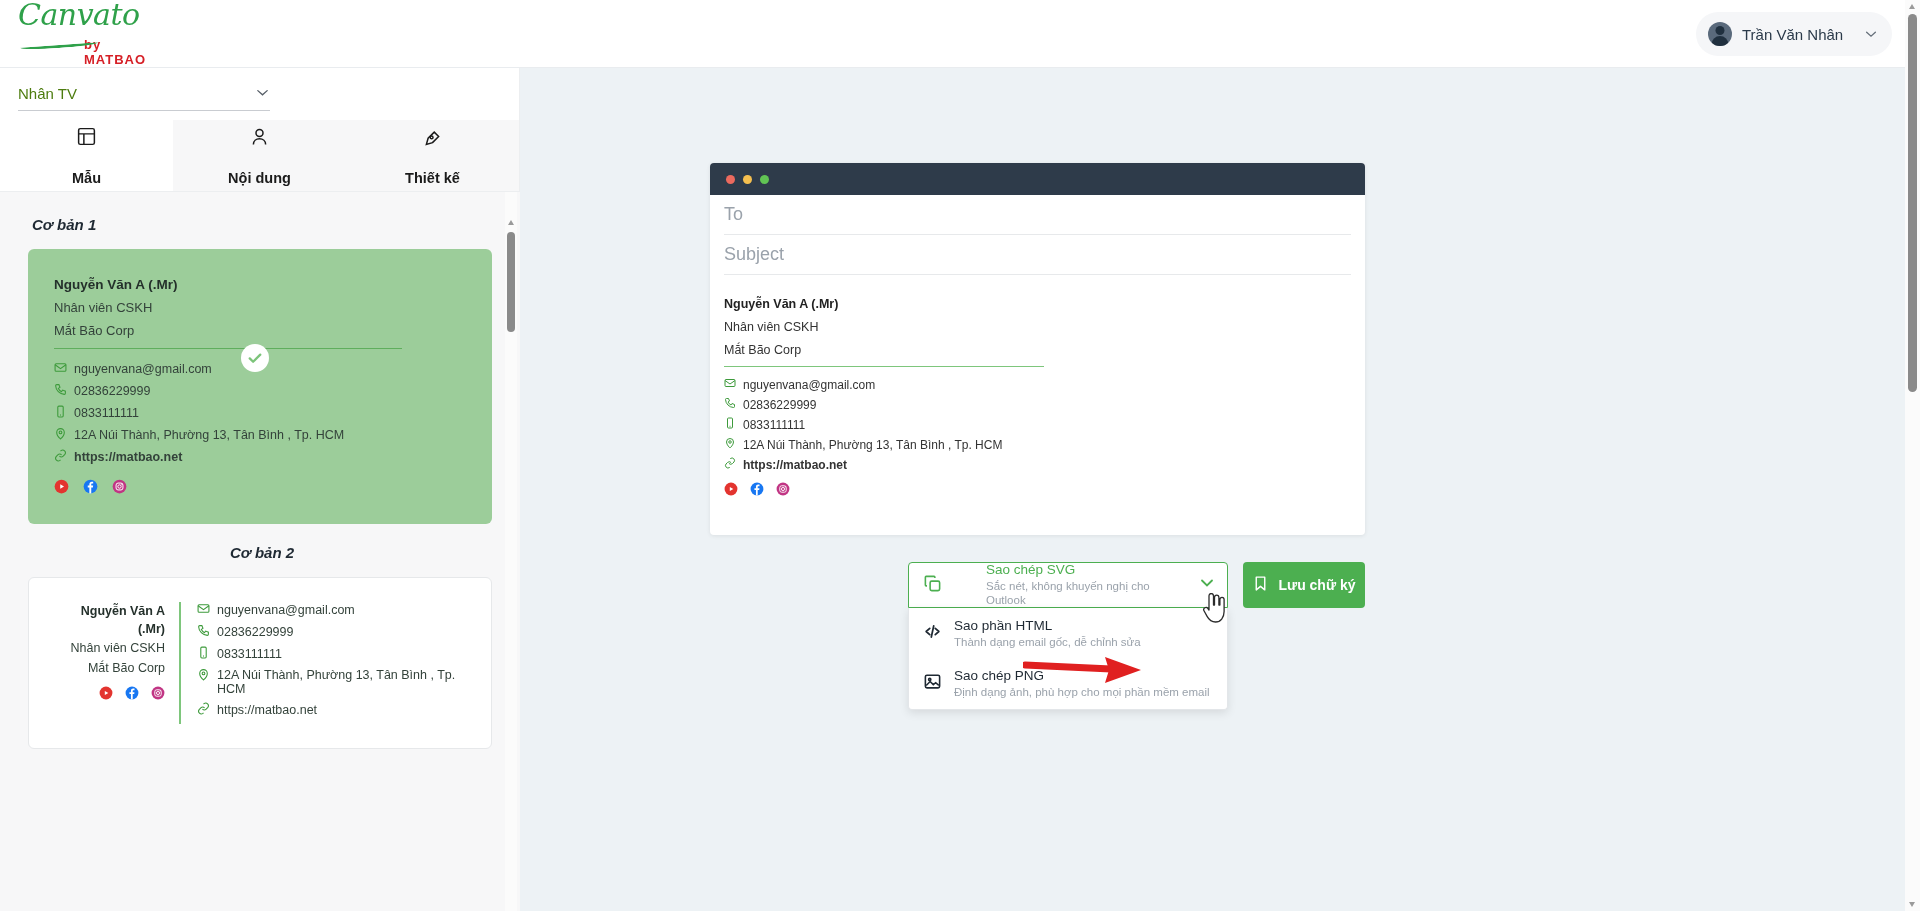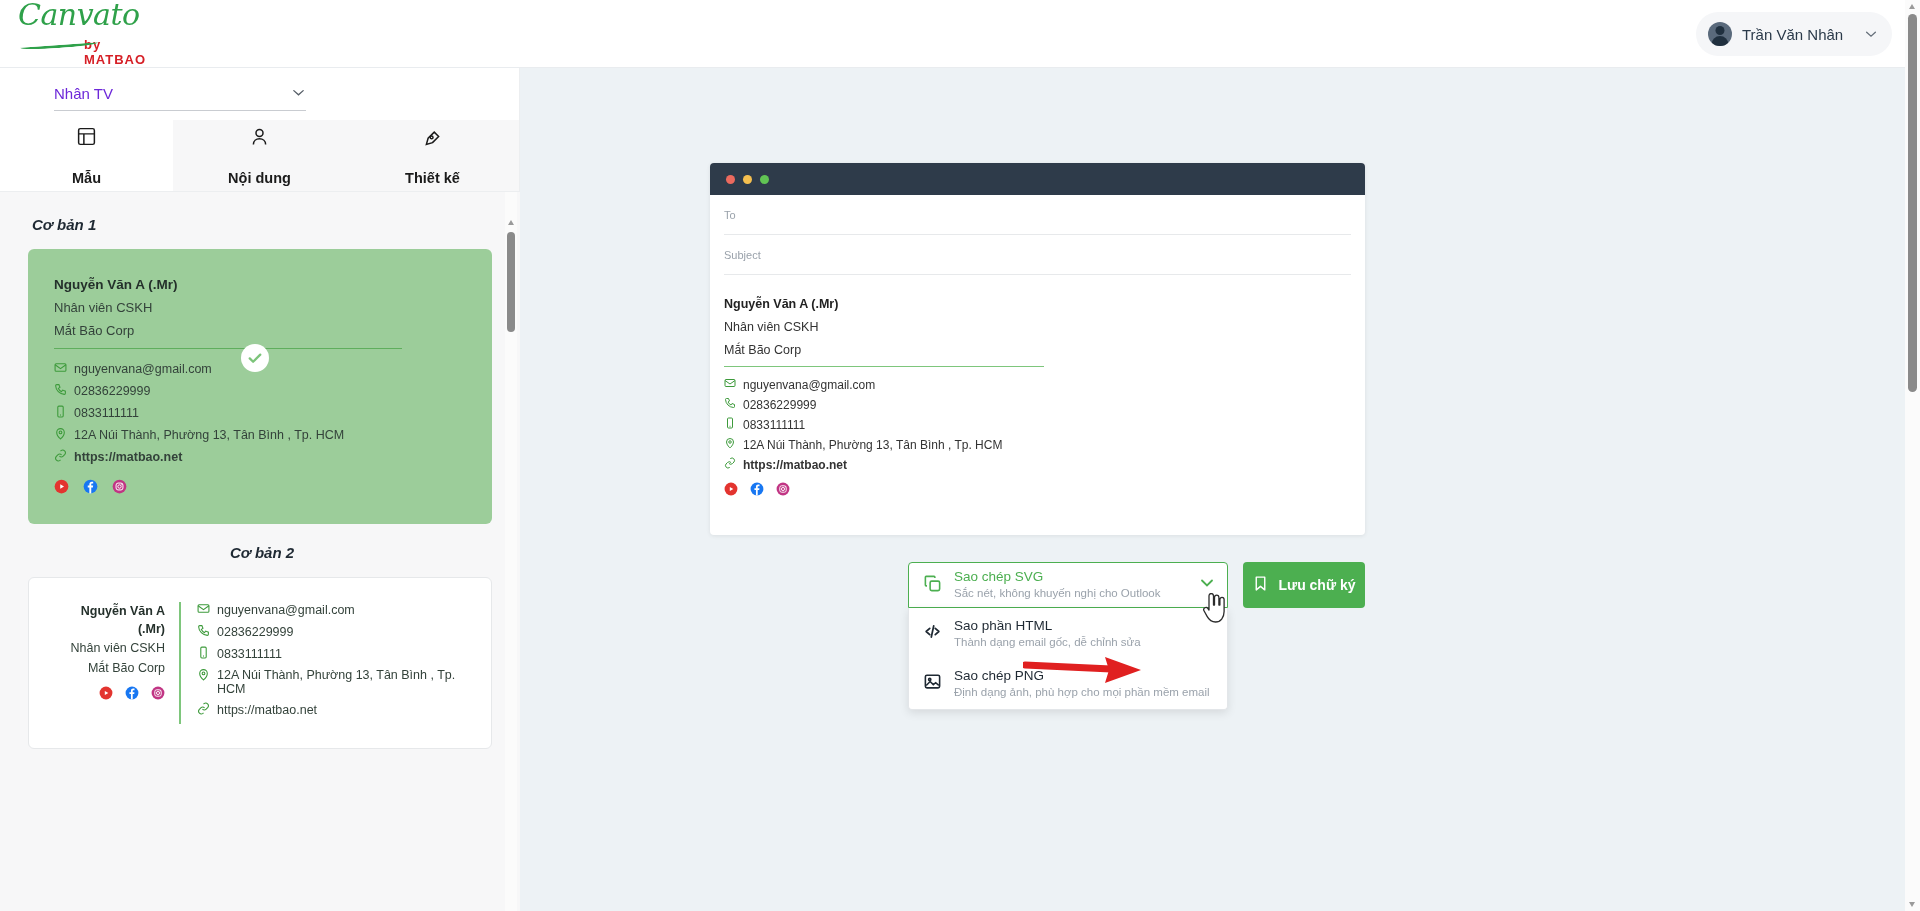--- a/index.html
+++ b/index.html
@@ -77,23 +77,22 @@
     border-right: 1px solid #eceef0;
   }
   .select-row {
     height: 52px; padding: 0 18px;
     display: flex; align-items: center;
   }
   .tpl-select {
     width: 252px; height: 34px;
     border: none; border-bottom: 1px solid #c9ccd1;
     display: flex; align-items: center; justify-content: space-between;
-    font-size: 15px; color: #6d28d9; cursor: pointer;
+    font-size: 15px; color: #4d7c0f; cursor: pointer;
     background: transparent;
-    margin-left: 36px;
   }
 
   .tabs {
     display: flex; height: 72px; border-bottom: 1px solid #eceef0;
   }
   .tab {
     flex: 1; display: flex; flex-direction: column;
     align-items: center; justify-content: center; gap: 23px;
     cursor: pointer; font-size: 14.5px; font-weight: bold; color: #1b1b1b;
   }
@@ -175,21 +174,21 @@
   }
   .mail-titlebar {
     height: 32px; background: #2e3b4a;
     display: flex; align-items: center; gap: 8px; padding-left: 16px;
   }
   .dot { width: 9px; height: 9px; border-radius: 50%; }
   .mail-body { padding: 0 14px; }
   .mail-field {
     height: 40px; border-bottom: 1px solid #e7e9eb;
     display: flex; align-items: center;
-    font-size: 11px; color: #9aa2ab;
+    font-size: 18px; color: #9aa2ab;
   }
   .mail-sig { padding: 22px 14px 0 14px; }
   .ms-name { font-size: 12.5px; font-weight: bold; color: #222; margin-bottom: 9px; }
   .ms-line { font-size: 12.5px; color: #333; margin-bottom: 9px; }
   .ms-rule { border-bottom: 1px solid #7ec67c; width: 320px; margin: 4px 0 10px 0; }
   .ms-item { font-size: 12px; color: #333; display: flex; align-items: center; gap: 7px; margin-bottom: 5px; }
   .ms-item.bold { font-weight: bold; }
   .ms-socials { display: flex; gap: 12px; margin-top: 10px; }
 
   
@@ -516,21 +515,21 @@
   </div>
 
   <div class="dd-wrap">
     <div class="dd-trigger">
       <span>
         <svg width="19" height="19" viewBox="0 0 24 24" fill="none" stroke="#4caf50" stroke-width="2">
             <rect x="9" y="9" width="12" height="12" rx="2"></rect>
             <path d="M5 15H4a1 1 0 01-1-1V4a1 1 0 011-1h10a1 1 0 011 1v1"></path>
           </svg>
       </span>
-      <span style="flex:1;">
+      <span style="flex:1;margin-left:32px;">
         <span class="dd-ttl" style="display:block;">Sao chép SVG</span>
         <span class="dd-sub" style="display:block;">Sắc nét, không khuyến nghị cho Outlook</span>
       </span>
       <span>
         <svg width="20" height="20" viewBox="0 0 24 24" fill="none" stroke="#4caf50" stroke-width="2.2" stroke-linecap="round">
             <path d="M6 9l6 6 6-6"></path>
           </svg>
       </span>
     </div>
 

